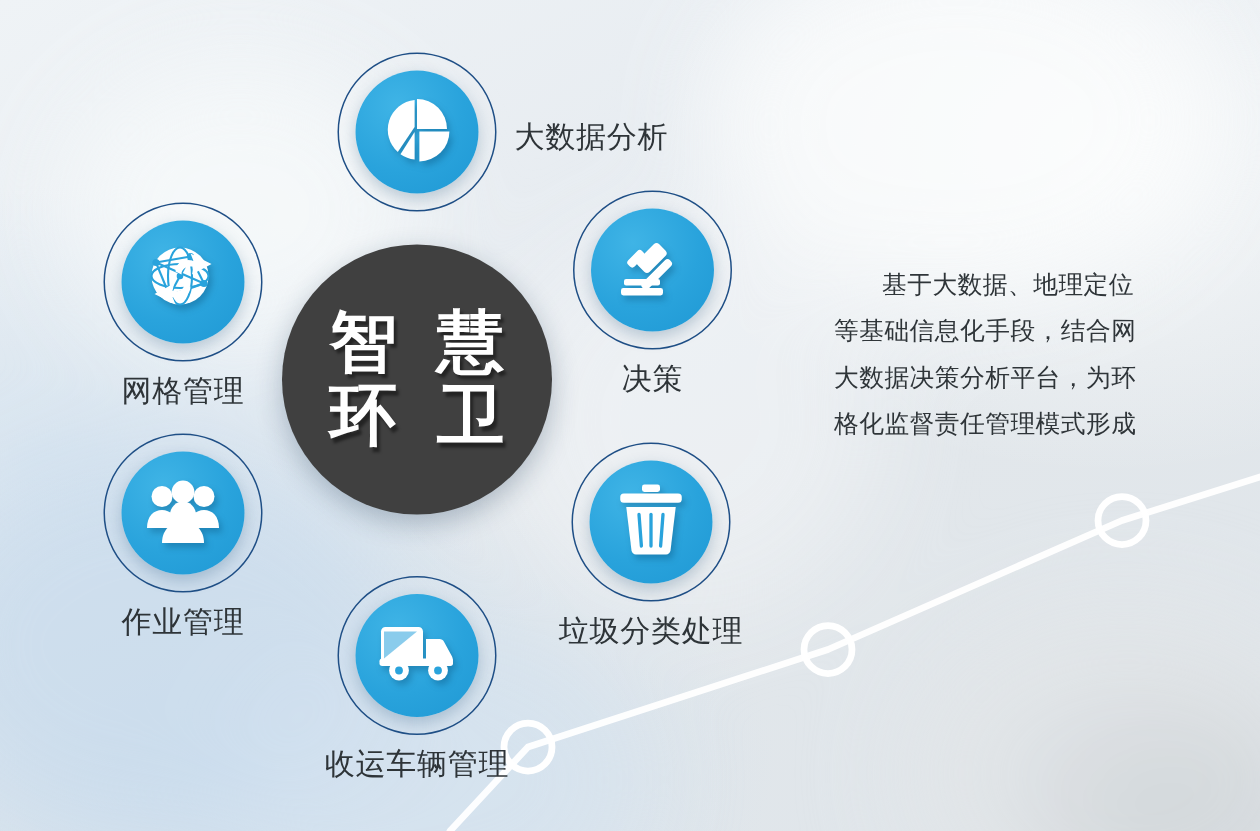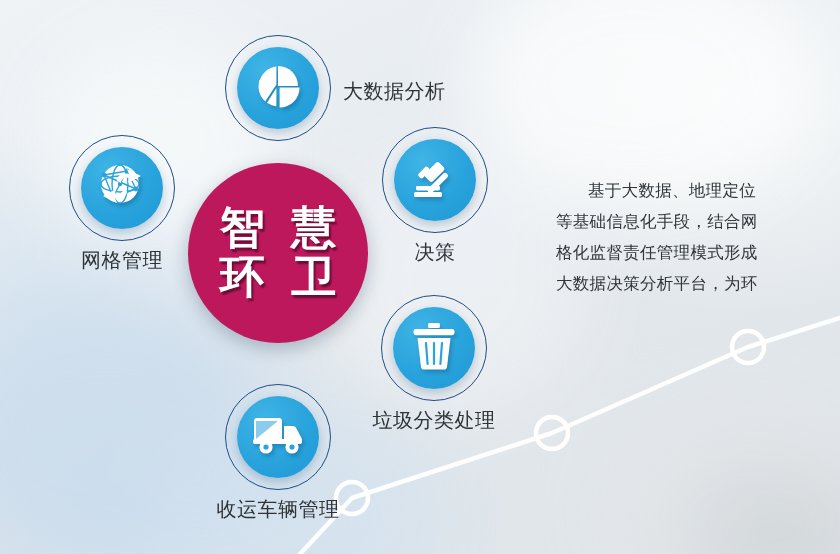--- a/index.html
+++ b/index.html
@@ -53,21 +53,21 @@
   }
 
   
   .hub {
     position: absolute;
     left: 188px;
     top: 163px;
     width: 180px;
     height: 180px;
     border-radius: 50%;
-    background: #be185d;
+    background: #404040;
     display: flex;
     flex-direction: column;
     align-items: center;
     justify-content: center;
     box-shadow: 0 6px 18px rgba(20,50,80,0.28);
   }
   .hub-line {
     color: #ffffff;
     font-size: 45px;
     font-weight: bold;
@@ -238,20 +238,40 @@
             <rect x="18" y="8" width="11" height="20" rx="2.6" transform="rotate(45 23.5 18)"></rect>
             <rect x="24" y="16" width="5.6" height="26" rx="2.4" transform="rotate(45 26.8 29)"></rect>
             <rect x="10" y="12" width="6" height="13" rx="2.2" transform="rotate(45 13 18.5)"></rect>
           </g>
         </svg>
       </span>
     </div>
     <div class="node-label label-below">决策</div>
   </div>
 
+  <div class="node" style="left:69px; top:289px;">
+    <div class="node-ring"></div>
+    <div class="node-disc">
+      <span>
+        <svg width="50" height="46" viewBox="0 0 50 46">
+          <g fill="#ffffff">
+            <circle cx="11" cy="14" r="7"></circle>
+            <path d="M1 35 C1 27 5.5 23 11 23 C16.5 23 21 27 21 35 Z"></path>
+            <circle cx="39" cy="14" r="7"></circle>
+            <path d="M29 35 C29 27 33.5 23 39 23 C44.5 23 49 27 49 35 Z"></path>
+            <circle cx="25" cy="11" r="7.6"></circle>
+            <path d="M14 34 C14 25 18.8 20.5 25 20.5 C31.2 20.5 36 25 36 34 Z"></path>
+            <circle cx="25" cy="26" r="8.6"></circle>
+            <path d="M11 45 C11 36 17 31 25 31 C33 31 39 36 39 45 Z"></path>
+          </g>
+        </svg>
+      </span>
+    </div>
+    <div class="node-label label-below">作业管理</div>
+  </div>
 
   <div class="node" style="left:381px; top:295px;text-align:center;">
     <div class="node-ring"></div>
     <div class="node-disc">
       <span>
         <svg width="44" height="48" viewBox="0 0 44 48">
           <g fill="#ffffff">
             <rect x="16" y="1" width="12" height="5" rx="1.6"></rect>
             <rect x="1.5" y="7" width="41" height="6.2" rx="2.4"></rect>
             <path d="M5.5 16 L38.5 16 L35 45 C34.8 46.6 33.6 47.6 32 47.6 L12 47.6 C10.4 47.6 9.2 46.6 9 45 Z"></path>
@@ -288,17 +308,17 @@
           </g>
         </svg>
       </span>
     </div>
     <div class="node-label label-below">收运车辆管理</div>
   </div>
 
   <div class="desc">
     <p class="first">基于大数据、地理定位</p>
     <p>等基础信息化手段，结合网</p>
+    <p>大数据决策分析平台，为环</p>
     <p>格化监督责任管理模式形成</p>
-    <p>大数据决策分析平台，为环</p>
   </div>
 
 </div>
 
 </body></html>

